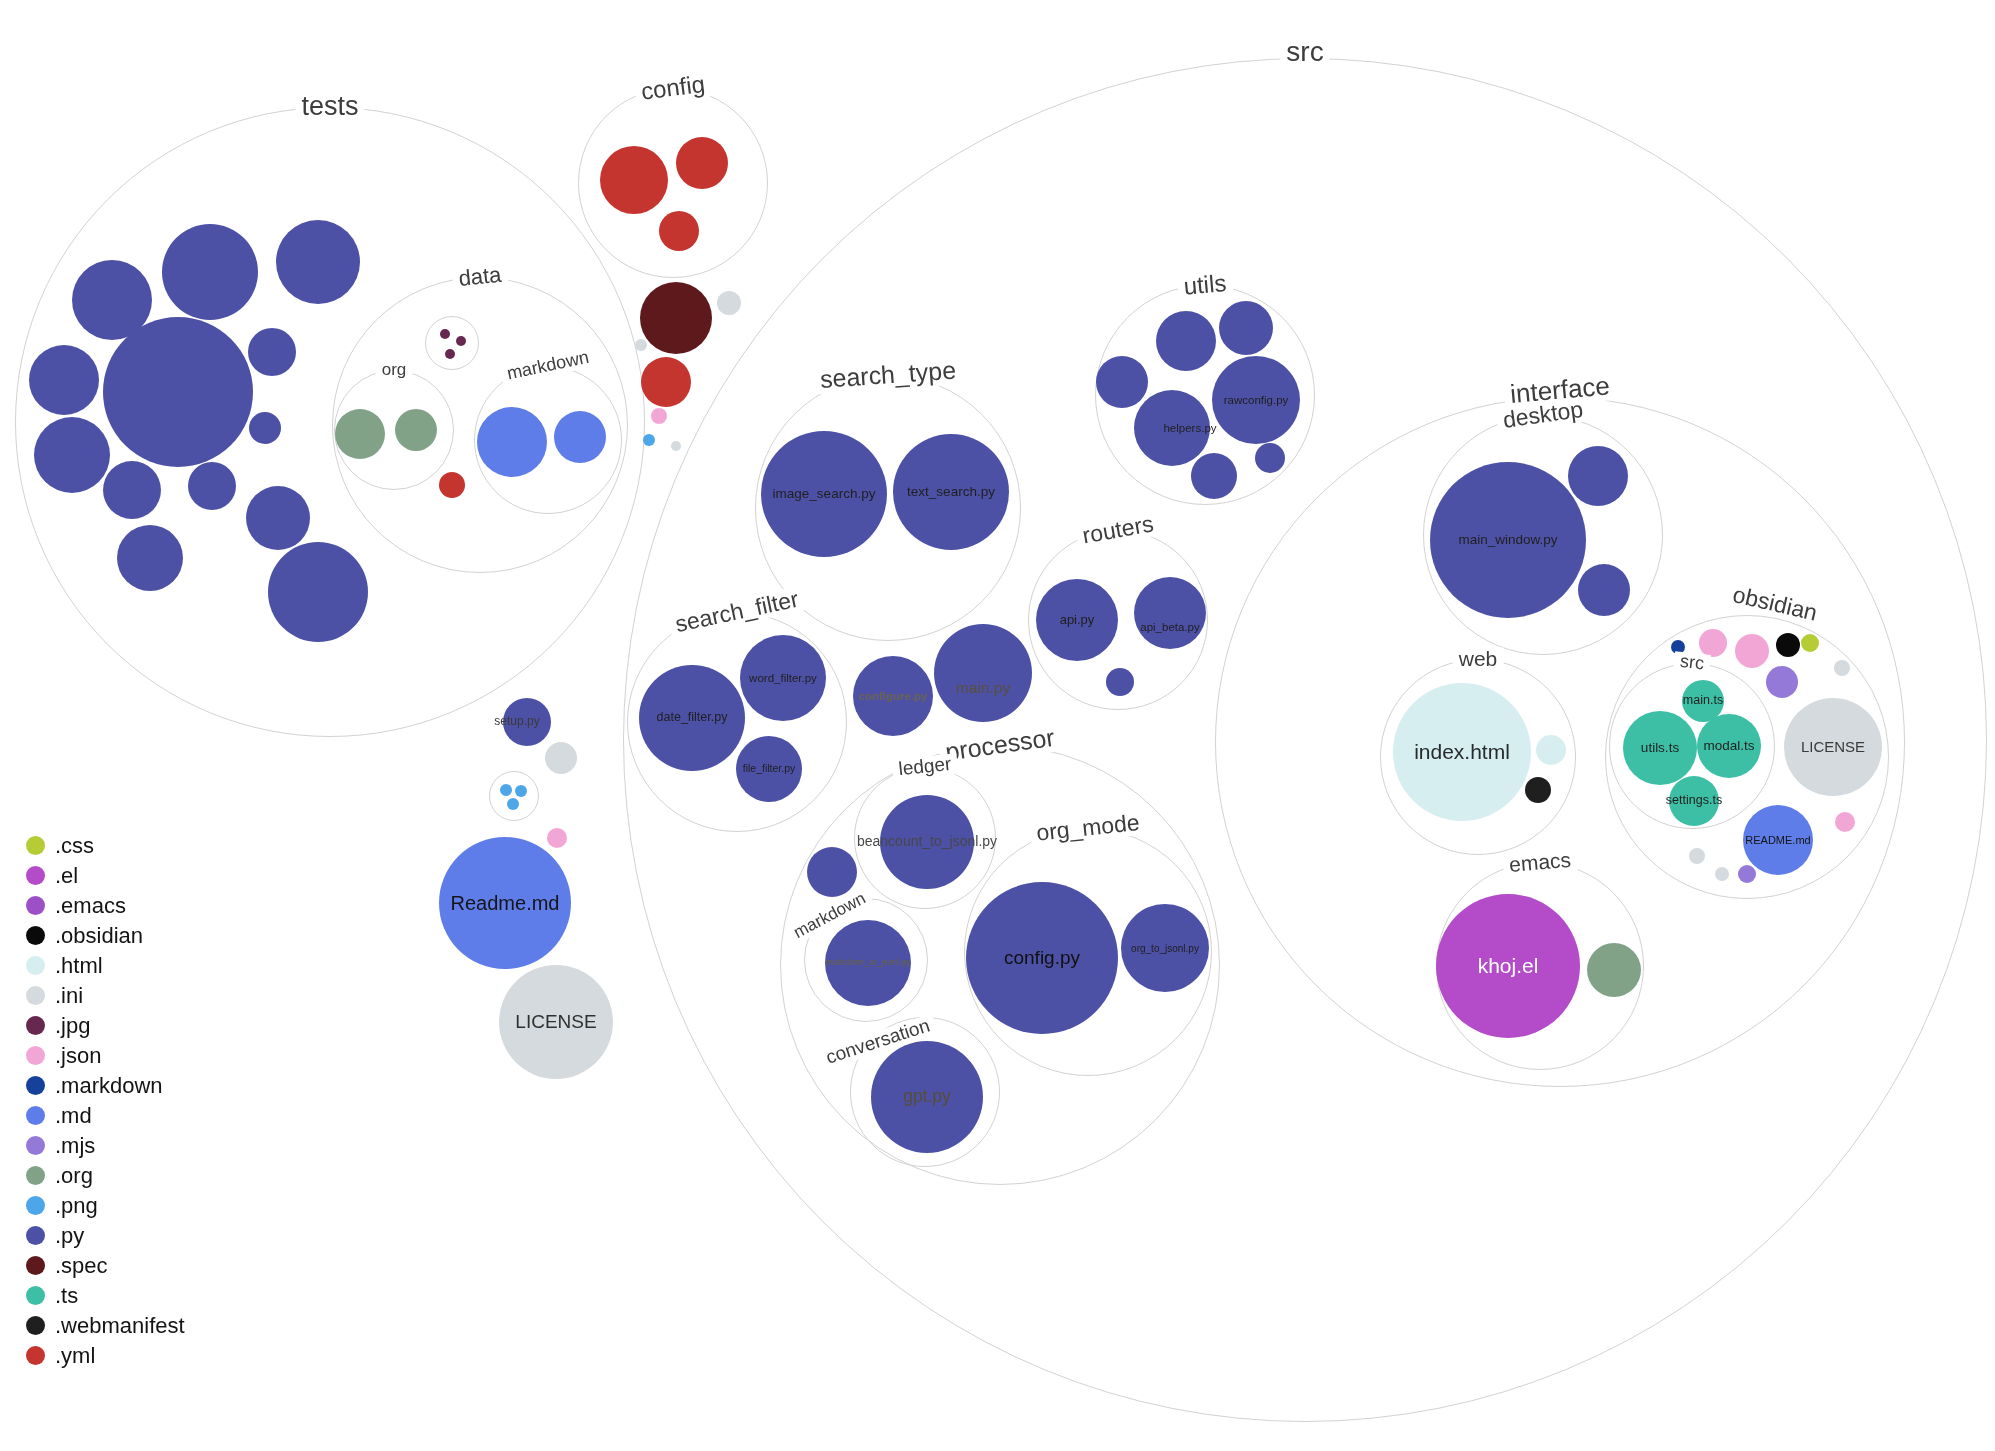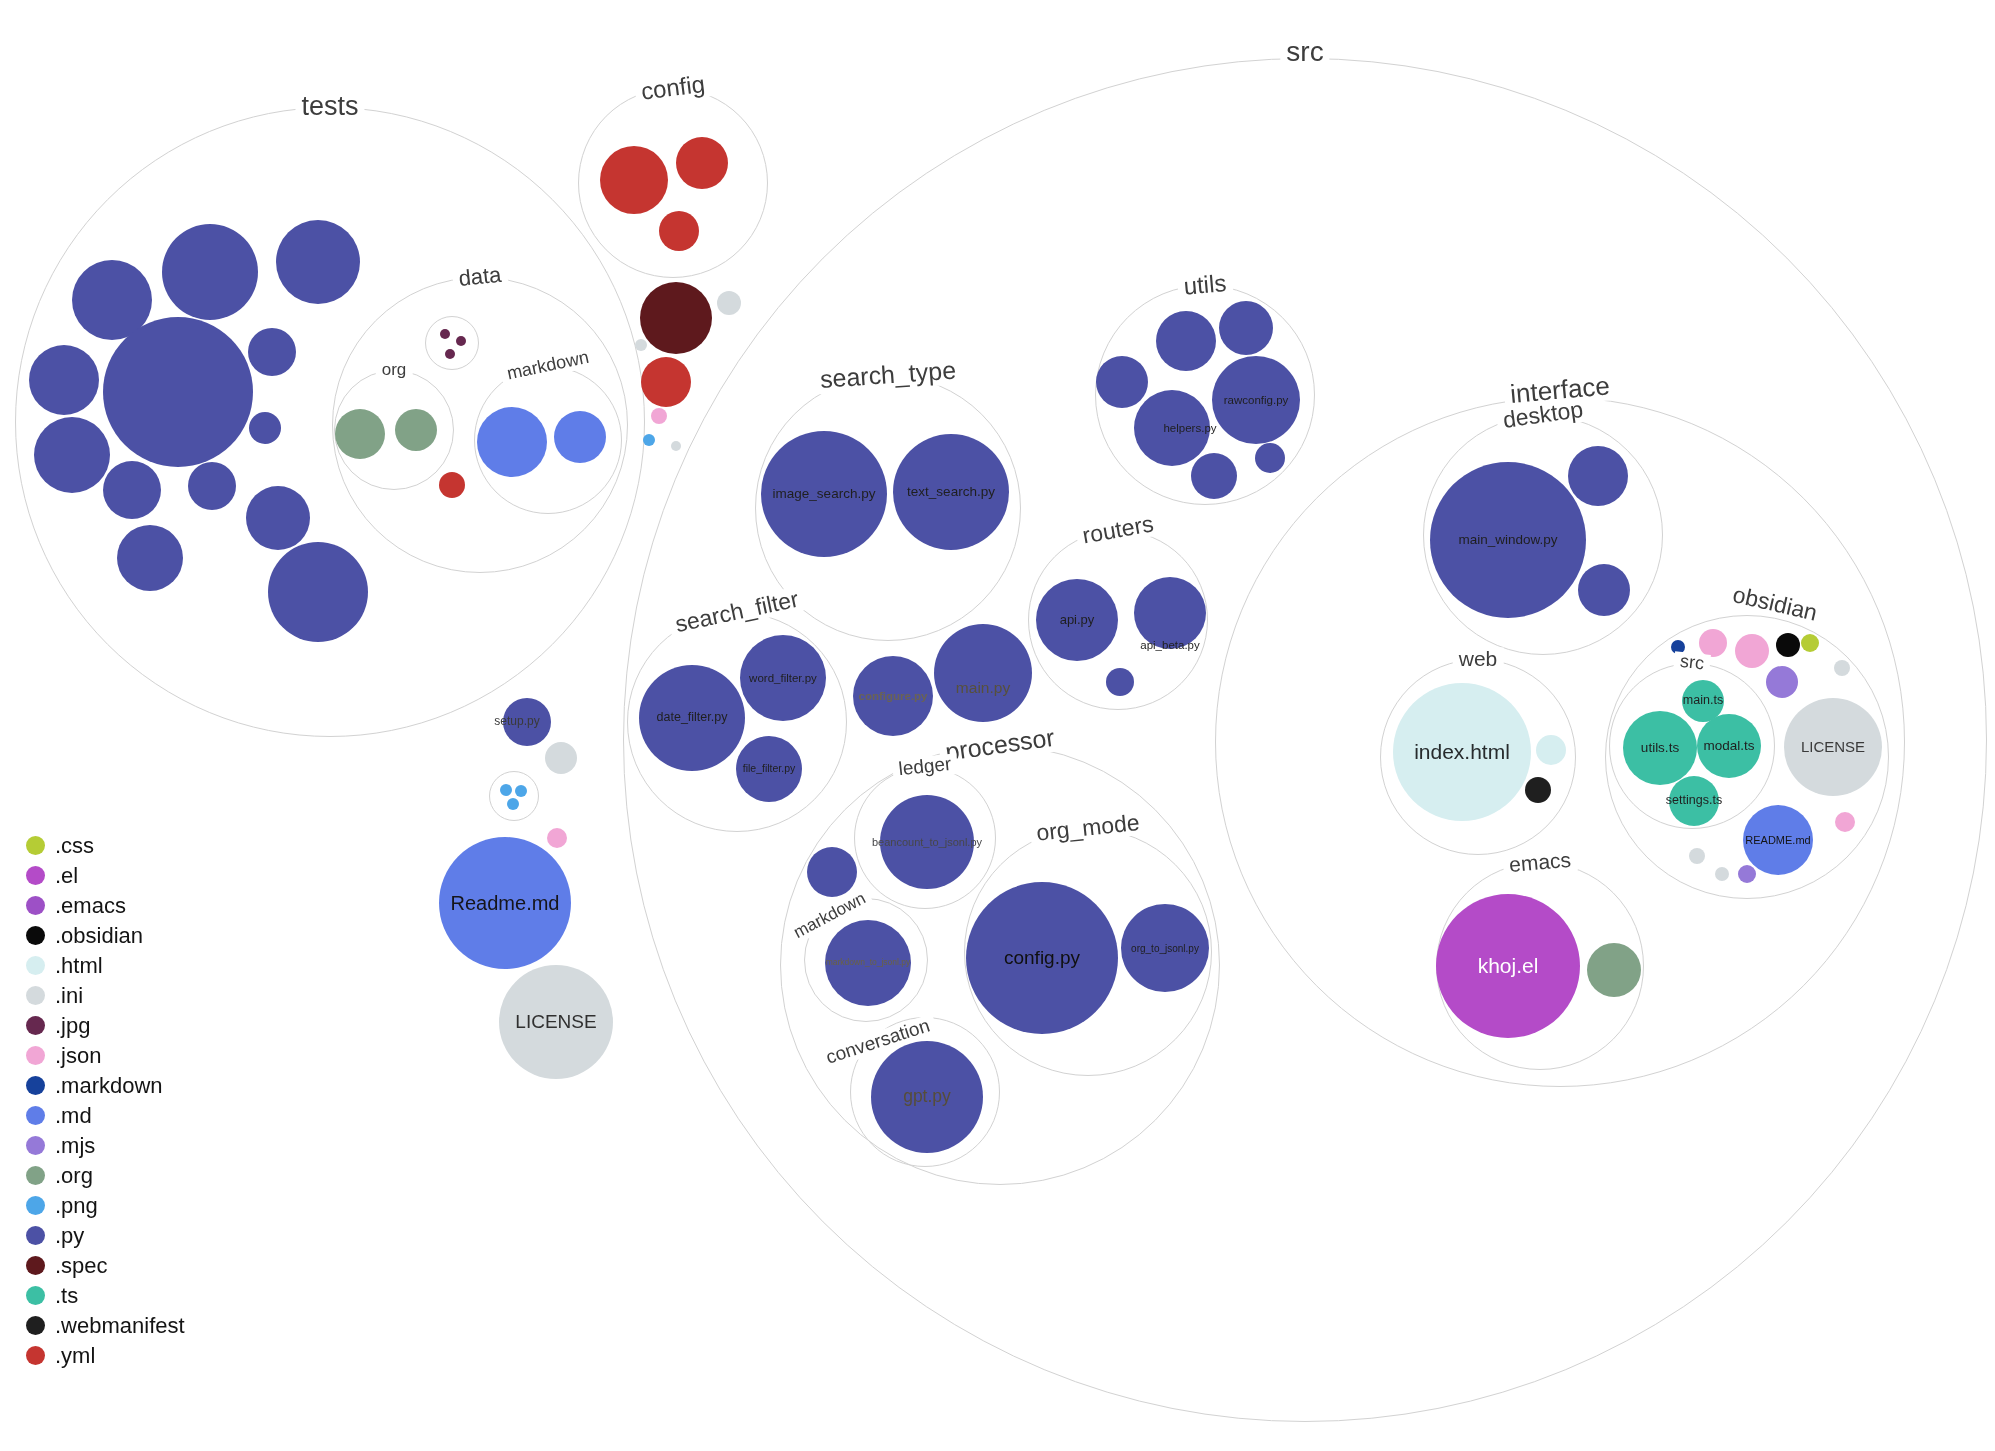--- a/index.html
+++ b/index.html
@@ -159,30 +159,30 @@
       <div class="nlabel file-label" style="font-size: 20px; color: rgb(21, 21, 26); left: 505px; top: 903px; transform: translate(-50%, -50%);">Readme.md</div>
       <div class="nlabel file-label" style="font-size: 19px; color: rgb(48, 48, 48); left: 556px; top: 1022px; transform: translate(-50%, -50%);">LICENSE</div>
       <div class="nlabel group-label" style="font-size: 25px; left: 888px; top: 375px; transform: translate(-50%, -50%) rotate(-4deg);">search_type</div>
       <div class="nlabel file-label" style="font-size: 13.5px; left: 824px; top: 494px; transform: translate(-50%, -50%);">image_search.py</div>
       <div class="nlabel file-label" style="font-size: 13.5px; left: 951px; top: 492px; transform: translate(-50%, -50%);">text_search.py</div>
       <div class="nlabel group-label" style="font-size: 24px; left: 1205px; top: 285px; transform: translate(-50%, -50%) rotate(-5deg);">utils</div>
       <div class="nlabel file-label" style="font-size: 11.5px; left: 1172px; top: 428px; transform: translate(-50%, -50%); padding-left: 36px;">helpers.py</div>
       <div class="nlabel file-label" style="font-size: 11.5px; left: 1256px; top: 400px; transform: translate(-50%, -50%);">rawconfig.py</div>
       <div class="nlabel group-label" style="font-size: 23px; left: 1118px; top: 530px; transform: translate(-50%, -50%) rotate(-10deg);">routers</div>
       <div class="nlabel file-label" style="font-size: 13px; left: 1077px; top: 620px; transform: translate(-50%, -50%); text-align: right;">api.py</div>
-      <div class="nlabel file-label" style="font-size: 11.5px; left: 1170px; top: 645px; transform: translate(-50%, -50%);">api_beta.py</div>
+      <div class="nlabel file-label" style="font-size: 11.5px; left: 1170px; top: 627px; transform: translate(-50%, -50%);">api_beta.py</div>
       <div class="nlabel group-label" style="font-size: 23px; left: 737px; top: 612px; transform: translate(-50%, -50%) rotate(-12deg);">search_filter</div>
       <div class="nlabel file-label" style="font-size: 12.5px; left: 692px; top: 718px; transform: translate(-50%, -50%);">date_filter.py</div>
       <div class="nlabel file-label" style="font-size: 11.5px; left: 783px; top: 678px; transform: translate(-50%, -50%);">word_filter.py</div>
       <div class="nlabel file-label" style="font-size: 10.5px; left: 769px; top: 769px; transform: translate(-50%, -50%);">file_filter.py</div>
       <div class="nlabel file-label" style="font-size: 11.5px; color: rgb(106, 99, 84); left: 893px; top: 696px; transform: translate(-50%, -50%); font-weight: bold;">configure.py</div>
       <div class="nlabel file-label" style="font-size: 15.5px; color: rgb(87, 80, 60); left: 983px; top: 688px; transform: translate(-50%, -50%);">main.py</div>
       <div class="nlabel group-label" style="font-size: 25px; left: 1000px; top: 745px; transform: translate(-50%, -50%) rotate(-8deg);">processor</div>
       <div class="nlabel group-label" style="font-size: 19px; left: 925px; top: 767px; transform: translate(-50%, -50%) rotate(-6deg);">ledger</div>
-      <div class="nlabel file-label" style="font-size: 11px; color: rgb(71, 71, 74); left: 927px; top: 842px; transform: translate(-50%, -50%);">beancount_to_jsonl.py</div>
+      <div class="nlabel file-label" style="font-size: 14px; color: rgb(71, 71, 74); left: 927px; top: 842px; transform: translate(-50%, -50%);">beancount_to_jsonl.py</div>
       <div class="nlabel group-label" style="font-size: 17px; left: 830px; top: 916px; transform: translate(-50%, -50%) rotate(-28deg);">markdown</div>
       <div class="nlabel file-label" style="font-size: 8.5px; color: rgb(106, 98, 66); left: 868px; top: 963px; transform: translate(-50%, -50%);">markdown_to_jsonl.py</div>
       <div class="nlabel group-label" style="font-size: 23px; left: 1088px; top: 828px; transform: translate(-50%, -50%) rotate(-6deg);">org_mode</div>
       <div class="nlabel file-label" style="font-size: 19px; color: rgb(16, 16, 16); left: 1042px; top: 958px; transform: translate(-50%, -50%);">config.py</div>
       <div class="nlabel file-label" style="font-size: 10px; left: 1165px; top: 948px; transform: translate(-50%, -50%);">org_to_jsonl.py</div>
       <div class="nlabel group-label" style="font-size: 19px; left: 878px; top: 1042px; transform: translate(-50%, -50%) rotate(-18deg);">conversation</div>
       <div class="nlabel file-label" style="font-size: 17.5px; color: rgb(86, 77, 56); left: 927px; top: 1097px; transform: translate(-50%, -50%);">gpt.py</div>
       <div class="nlabel group-label" style="font-size: 26px; left: 1560px; top: 390px; transform: translate(-50%, -50%) rotate(-5deg);">interface</div>
       <div class="nlabel group-label" style="font-size: 23px; left: 1543px; top: 415px; transform: translate(-50%, -50%) rotate(-8deg);">desktop</div>
       <div class="nlabel file-label" style="font-size: 13.5px; left: 1508px; top: 540px; transform: translate(-50%, -50%);">main_window.py</div>

